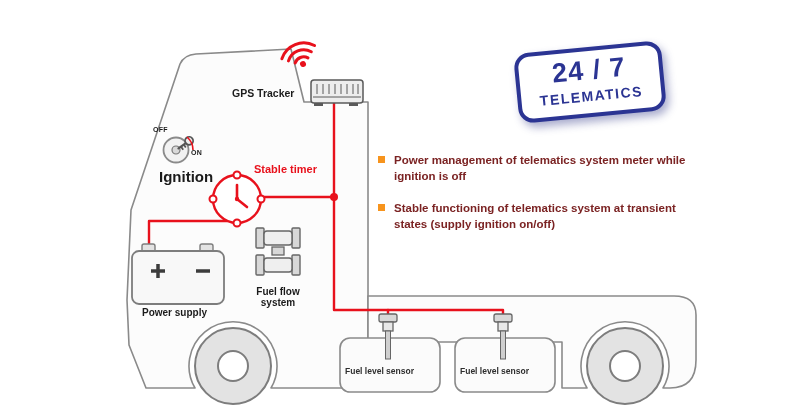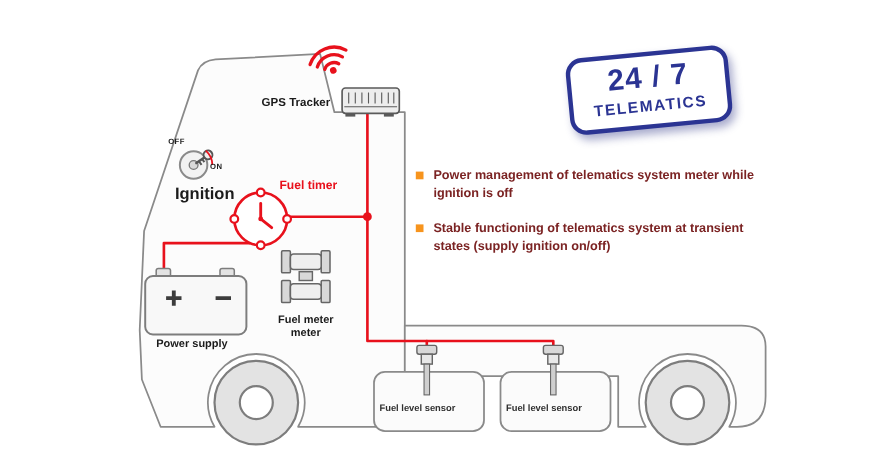--- a/index.html
+++ b/index.html
@@ -14,21 +14,21 @@
     width:799px;height:415px;background:#ffffff;position:relative;overflow:hidden;
     font-family:"Liberation Sans", sans-serif;
   }
   .stage{position:absolute;left:0;top:0;width:799px;height:415px;}
   svg.truck{position:absolute;left:0;top:0;}
   .label{position:absolute;font-weight:bold;color:#1b1b1b;font-size:10.5px;white-space:nowrap;}
   .label.small{font-size:7px;letter-spacing:0.3px;}
   .label.red{color:var(--wire-red);font-size:11px;}
   .label.center{text-align:center;white-space:normal;}
   .tank-label{position:absolute;font-weight:bold;color:#2e2e2e;font-size:8.5px;text-align:left;}
-  .gps-label{position:absolute;font-weight:bold;color:#1b1b1b;font-size:10.5px;text-align:center;}
+  .gps-label{position:absolute;font-weight:bold;color:#1b1b1b;font-size:10.5px;text-align:left;}
 
   .badge{
     position:absolute;left:516px;top:47px;width:140px;
     border:4px solid var(--badge-blue);border-radius:15px;background:#ffffff;
     transform:rotate(-5.5deg);text-align:center;padding:5px 0 9px 0;
     box-shadow:3px 5px 8px rgba(40,48,130,0.40);
   }
   .badge .big{font-size:27px;font-weight:bold;color:var(--badge-blue);letter-spacing:1px;line-height:1.1;}
   .badge .sub{font-size:14px;font-weight:bold;color:var(--badge-blue);letter-spacing:1.5px;margin-top:2px;}
 
@@ -144,23 +144,23 @@
       <path d="M 196 271 H 210" stroke="#3c3c3c" stroke-width="3.5"></path>
     </g>
   </svg>
 
   <div class="gps-label" style="left:232px;top:87px;width:74px;">GPS Tracker</div>
 
   <div class="label small" style="left:153px;top:126px;">OFF</div>
   <div class="label small" style="left:191px;top:149px;">ON</div>
   <div class="label" style="left:159px;top:168px;font-size:15px;">Ignition</div>
 
-  <div class="label red" style="left:254px;top:163px;">Fuel timer</div>
+  <div class="label red" style="left:254px;top:163px;">Stable timer</div>
 
-  <div class="label center" style="left:238px;top:286px;width:80px;font-size:10px;">Fuel meter meter</div>
+  <div class="label center" style="left:238px;top:286px;width:80px;font-size:10px;">Fuel flow system</div>
 
   <div class="label" style="left:142px;top:307px;font-size:10px;">Power supply</div>
 
   <div class="tank-label" style="left:345px;top:366px;width:90px;">Fuel level sensor</div>
   <div class="tank-label" style="left:460px;top:366px;width:90px;">Fuel level sensor</div>
 
   <div class="badge">
     <div class="big">24 / 7</div>
     <div class="sub">TELEMATICS</div>
   </div>

